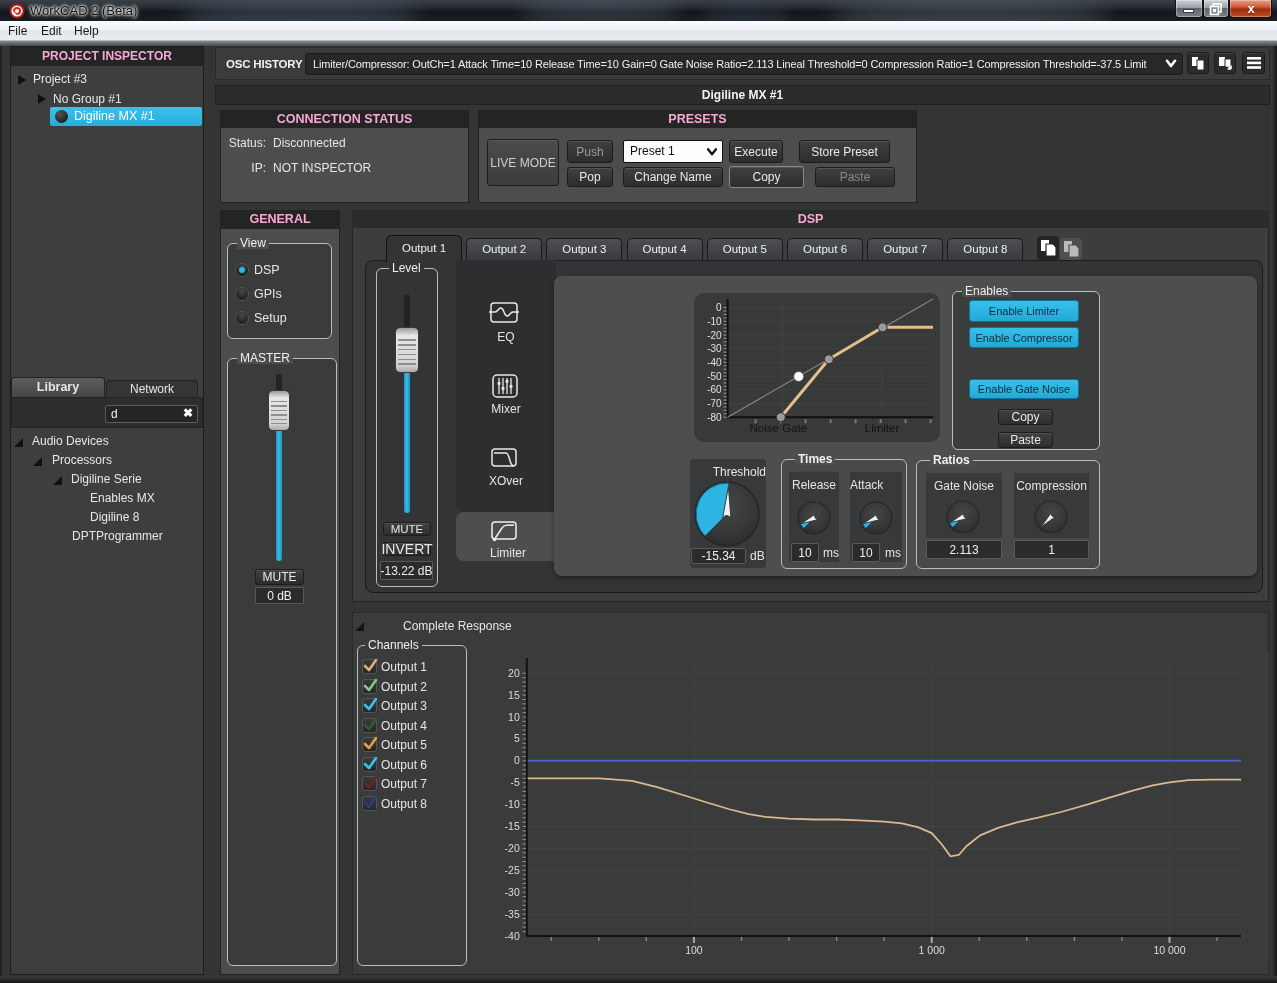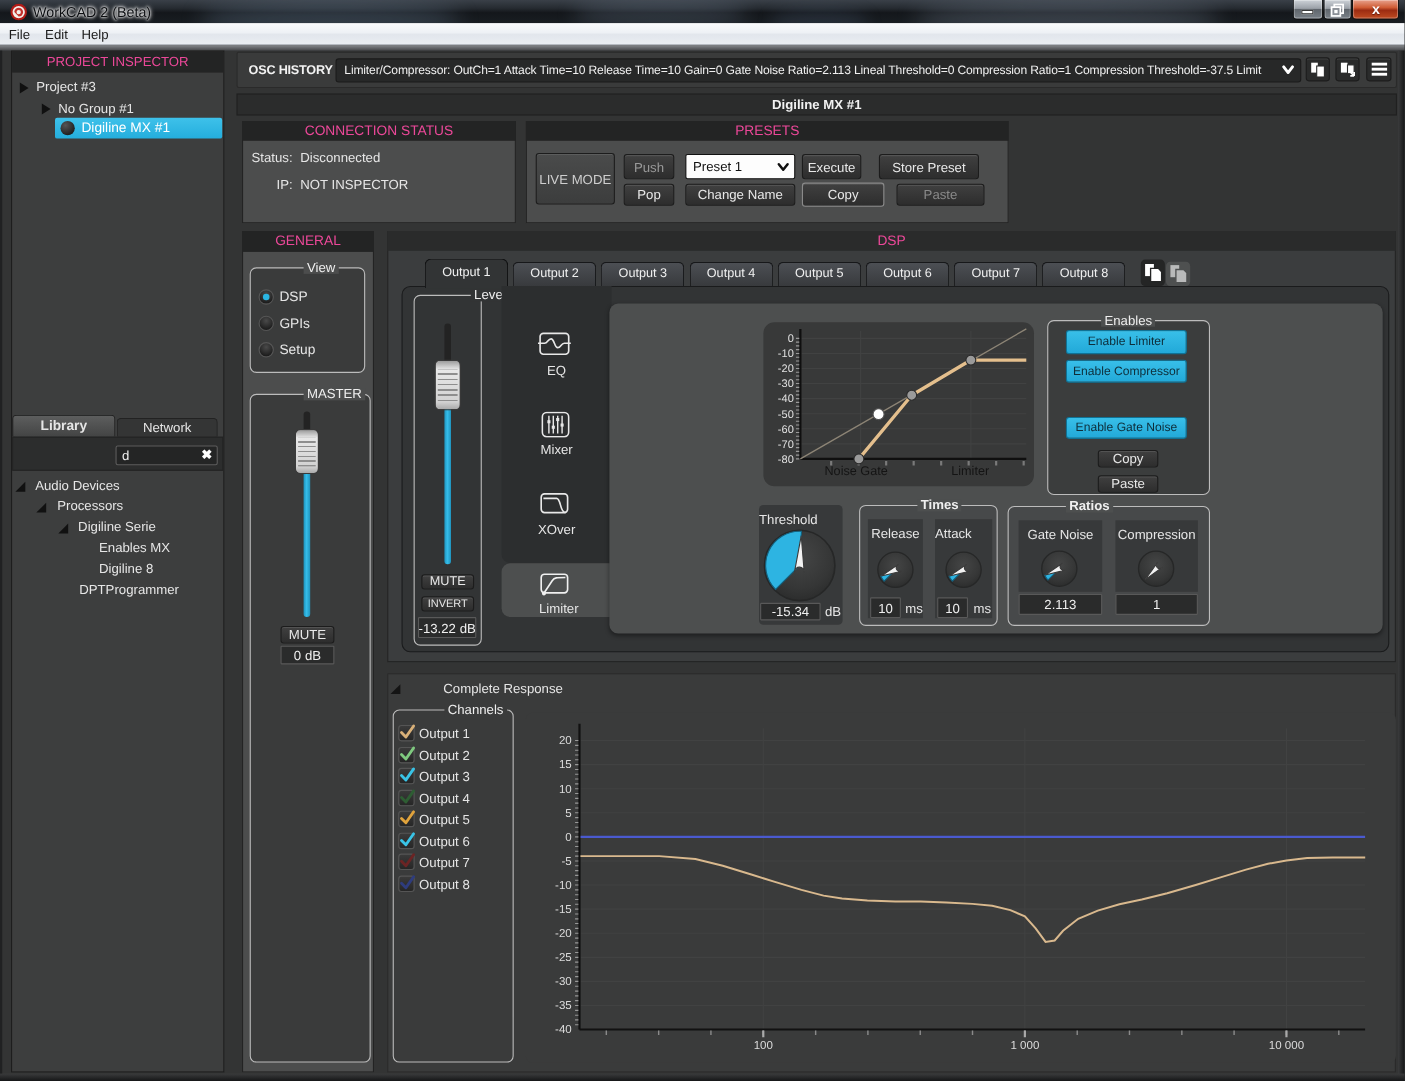--- a/index.html
+++ b/index.html
@@ -1,24 +1,24 @@
 <!DOCTYPE html>
 <html><head>
 <meta charset="utf-8">
 <style>
   * { margin:0; padding:0; box-sizing:border-box; }
   html,body { width:1277px; height:983px; overflow:hidden; }
   body { font-family:"Liberation Sans", sans-serif; color:#e6e6e6; background:#333434; position:relative; }
   .abs { position:absolute; }
-  .hdr { position:absolute; background:#232424; color:#ec4899; font-weight:normal; text-align:center; font-size:12px; }
+  .hdr { position:absolute; background:#232424; color:#f9a8d4; font-weight:bold; text-align:center; font-size:12px; }
   .btn { position:absolute; background:linear-gradient(180deg,#404040,#2d2d2d); border:1px solid #1c1c1c; border-radius:3px;
          box-shadow:inset 0 1px 0 rgba(255,255,255,.10); color:#e8e8e8; font-size:12px;
          display:flex; align-items:center; justify-content:center; }
   .gb { position:absolute; border:1px solid #bcbcbc; border-radius:6px; }
-  .gblab { position:absolute; font-size:12px; color:#efefef; padding:0 3px; line-height:11px;margin-left:39px; }
+  .gblab { position:absolute; font-size:12px; color:#efefef; padding:0 3px; line-height:11px; }
   .cyanbtn { position:absolute; background:linear-gradient(180deg,#38bfe9,#22a9d8); border:1px solid #0f7396; border-radius:3px;
              color:#0e2e3a; font-size:11px; display:flex; align-items:center; justify-content:center; }
   .valbox { position:absolute; background:#2a2b2b; border:1px solid #595959; color:#efefef; font-size:12px;
             display:flex; align-items:center; justify-content:center; border-radius:1px; }
 </style>
 </head>
 <body>
 
 <div class="abs" id="titlebar" style="left:0;top:0;width:1277px;height:21px;background:linear-gradient(180deg,#3a4048 0%,#262b31 35%,#14171b 55%,#191d22 100%);overflow:hidden;">
   <div class="abs" style="left:180px;top:2px;width:240px;height:30px;background:rgba(150,180,215,.22);border-radius:50%;filter:blur(9px);"></div>
@@ -186,21 +186,21 @@
     <path d="M6 5 h7 l3 3 v9 h-10 z" fill="#b9baba" stroke="#4e5050" stroke-width="1.2"></path>
 </svg>
 
 <div class="gb" style="left:376px;top:268px;width:62px;height:319px;"></div>
 <div class="gblab" style="left:389px;top:263px;background:#323435;">Level</div>
 <div class="abs" style="left:404px;top:294px;width:6px;height:40px;background:#232323;border-radius:3px;"></div>
 <div class="abs" style="left:404px;top:370px;width:6px;height:143px;background:linear-gradient(90deg,#1f93bd,#35bdea 45%,#1f93bd);border-radius:0 0 3px 3px;"></div>
 <div class="abs" style="left:395px;top:327px;width:24px;height:46px;border-radius:5px;background:linear-gradient(180deg,#9b9b9b 0%,#e8e8e8 18%,#d2d2d2 85%,#aaa 100%);border:1px solid #3a3a3a;"></div>
 <div class="abs" style="left:398px;top:336px;width:18px;height:30px;background:repeating-linear-gradient(180deg,transparent 0,transparent 3.4px,#8e8e8e 3.4px,#8e8e8e 4.8px);"></div>
 <div class="btn" style="left:383px;top:522px;width:48px;height:14px;font-size:11.5px;">MUTE</div>
-<div class="btn" style="left:383px;top:542px;width:48px;height:14px;font-size:10px;">INVERT</div>
+<div class="btn" style="left:383px;top:542px;width:48px;height:14px;font-size:14px;">INVERT</div>
 <div class="valbox" style="left:380px;top:561px;width:53px;height:19px;font-size:12px;white-space:nowrap;overflow:hidden;">-13.22 dB</div>
 
 <div class="abs" style="left:456px;top:260px;width:100px;height:252px;background:#2c2e2f;border-radius:0 0 0 8px;"></div>
 
 <div class="abs" style="left:456px;top:512px;width:104px;height:49px;background:#4d4f4f;border-radius:8px 0 0 8px;"></div>
 <div id="stripicons">
     <svg class="abs" style="left:489px;top:300px;" width="30" height="25" viewBox="0 0 30 25">
       <rect x="2" y="3" width="26" height="19" rx="3" fill="none" stroke="#e8e8e8" stroke-width="1.5"></rect>
       <path d="M0 12 L6 12 C9 12 9 8 12 8 C15 8 15 16 18 16 C21 16 21 12 24 12 L30 12" fill="none" stroke="#e8e8e8" stroke-width="1.5"></path>
     </svg>
@@ -306,21 +306,21 @@
 
 <div class="gb" style="left:952px;top:291px;width:148px;height:159px;background:#3b3d3d;"></div>
 <div class="gblab" style="left:962px;top:286px;background:#4d4f4f;">Enables</div>
 <div class="cyanbtn" style="left:969px;top:300px;width:110px;height:22px;">Enable Limiter</div>
 <div class="cyanbtn" style="left:969px;top:327px;width:110px;height:21px;">Enable Compressor</div>
 <div class="cyanbtn" style="left:969px;top:379px;width:110px;height:20px;">Enable Gate Noise</div>
 <div class="btn" style="left:998px;top:409px;width:55px;height:16px;">Copy</div>
 <div class="btn" style="left:998px;top:432px;width:55px;height:16px;">Paste</div>
 
 <div class="abs" style="left:690px;top:459px;width:76px;height:109px;background:#37393a;border-radius:4px;"></div>
-<div class="abs" style="left:690px;top:465px;width:76px;text-align:left;font-size:12px;">Threshold</div>
+<div class="abs" style="left:690px;top:465px;width:76px;text-align:right;font-size:12px;">Threshold</div>
 <svg class="abs" style="left:691px;top:479px;" width="74" height="70" viewBox="0 0 74 70" id="knobThresh">
     <defs>
       <radialGradient id="kg1" cx="50%" cy="38%" r="65%">
         <stop offset="0%" stop-color="#454646"></stop>
         <stop offset="70%" stop-color="#353636"></stop>
         <stop offset="100%" stop-color="#2a2b2b"></stop>
       </radialGradient>
     </defs>
     <circle cx="36" cy="35" r="32" fill="url(#kg1)" stroke="#262727" stroke-width="1.5"></circle>
     <path d="M36 35 L14.1 56.9 A31 31 0 0 1 37.6 4.0 Z" fill="#2db4e2" stroke="#14607d" stroke-width="1"></path>

